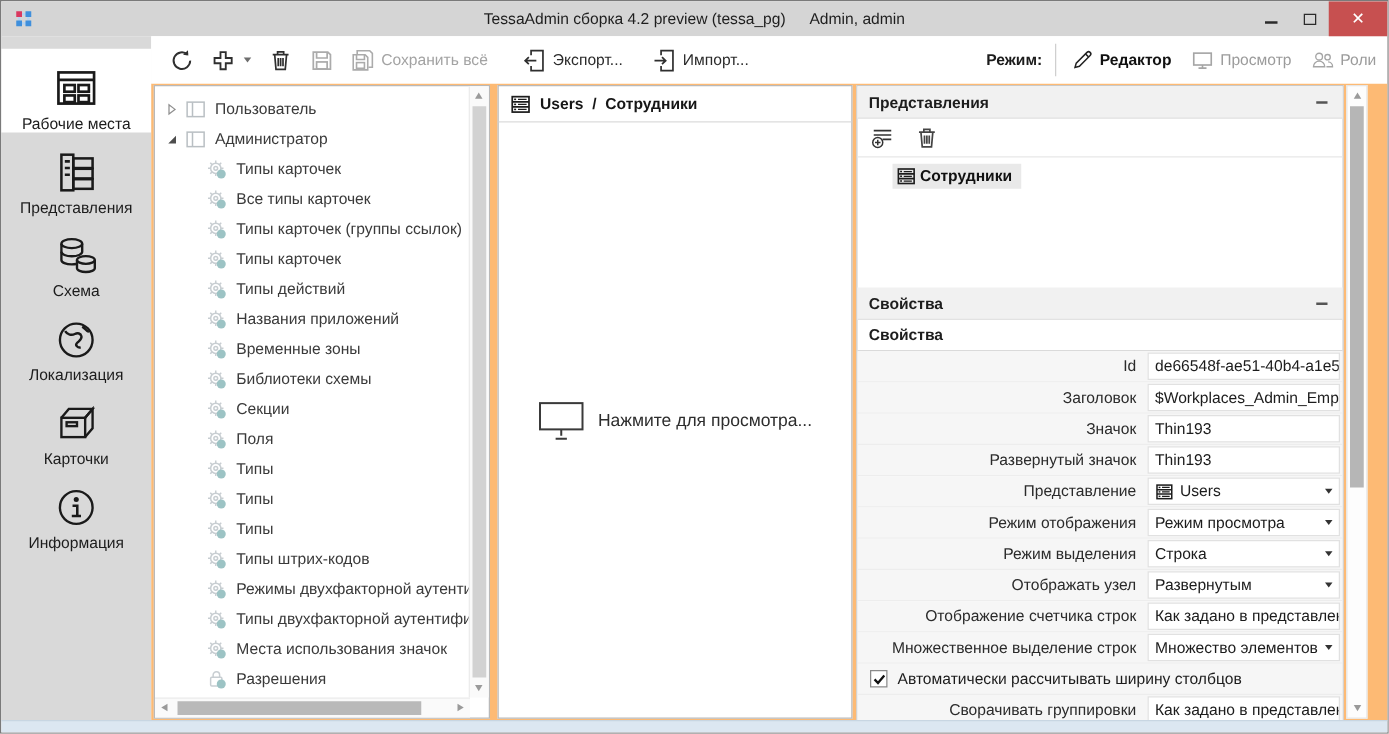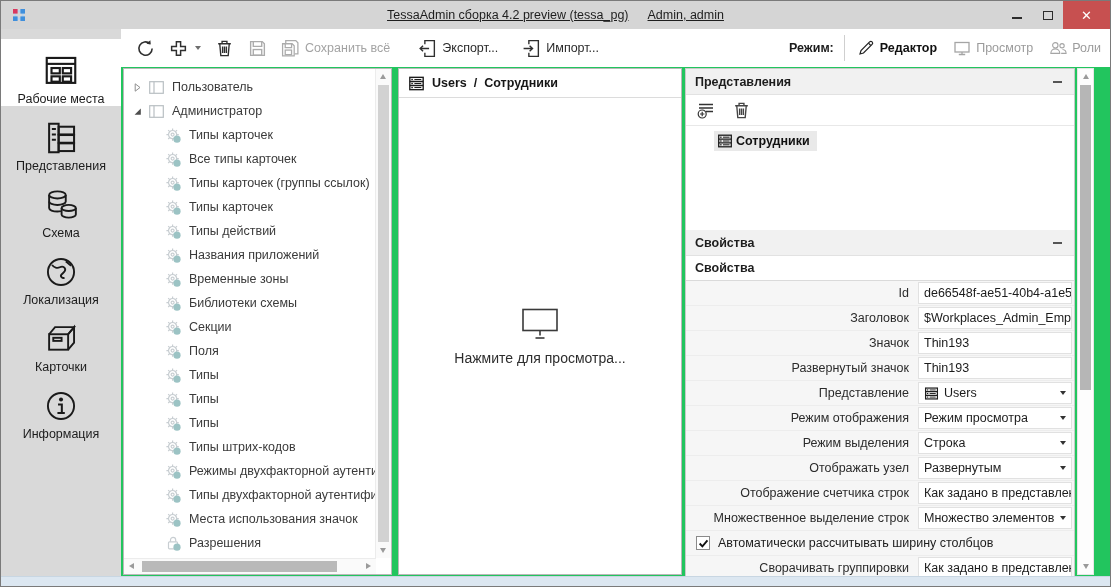--- a/index.html
+++ b/index.html
@@ -1,21 +1,21 @@
 <!DOCTYPE html>
 <html><head>
 <meta charset="utf-8">
 <style>
   html,body{margin:0;padding:0;background:#eee;}
   .window{position:relative;width:1111px;height:587px;box-sizing:border-box;border:1px solid #7a7a7a;
     background:#fff;font-family:"Liberation Sans","DejaVu Sans",sans-serif;font-size:12.5px;color:#2b2b2b;overflow:hidden;}
   
   .titlebar{position:absolute;left:0;top:0;right:0;height:28px;background:#d5d5d5;display:flex;align-items:center;}
   .logo{margin-left:10px;width:16px;height:16px;z-index:2;}
-  .tb-center{position:absolute;left:0;right:0;top:0;height:28px;display:flex;align-items:center;justify-content:center;gap:19px;color:#1e1e1e;text-decoration:underline;}
+  .tb-center{position:absolute;left:0;right:0;top:0;height:28px;display:flex;align-items:center;justify-content:center;gap:19px;color:#1e1e1e;}
   .win-controls{margin-left:auto;display:flex;z-index:2;height:28px;}
   .win-btn{width:31px;height:28px;display:flex;align-items:center;justify-content:center;cursor:default;}
   .glyph-min{width:10px;height:2px;background:#2b2b2b;margin-top:6px;}
   .glyph-max{width:10px;height:9px;border:1.5px solid #2b2b2b;box-sizing:border-box;}
   .win-close{width:47px;background:#c75050;color:#fff;font-size:13px;font-weight:bold;}
   
   .sidebar{position:absolute;left:0;top:28px;width:120px;bottom:10px;background:#d9d9d9;padding-top:10px;box-sizing:border-box;}
   .side-item{height:67px;display:flex;flex-direction:column;align-items:center;justify-content:flex-end;gap:2px;}
   .side-item.active{background:#fff;}
   .side-item svg{width:40px;height:38px;}
@@ -28,21 +28,21 @@
   .tb-btn.disabled svg{color:#ababab;}
   .chev{width:0;height:0;border-left:3.5px solid transparent;border-right:3.5px solid transparent;border-top:4px solid #6e6e6e;margin-left:2px;}
   .mode-group{margin-left:auto;display:flex;align-items:center;}
   .mode-label{font-weight:bold;margin-right:10px;color:#1b1b1b;padding-left:48px;}
   .mode-sep{width:1px;height:26px;background:#cfcfcf;margin-right:12px;}
   .mode-btn{display:flex;align-items:center;gap:5px;margin-right:16px;color:#9b9b9b;}
   .mode-btn svg{width:18px;height:18px;color:#a5a5a5;}
   .mode-btn.active{color:#111;font-weight:bold;}
   .mode-btn.active svg{color:#222;}
   
-  .content{position:absolute;left:120px;top:66px;right:0;bottom:10px;background:#22c55e;padding-left:17px;}
+  .content{position:absolute;left:120px;top:66px;right:0;bottom:10px;background:#fdba74;padding-left:17px;}
   .panel{position:absolute;top:1px;border:1px solid #b9b9b9;background:#fff;box-sizing:border-box;}
   .tree-panel{left:2px;width:269px;height:507px;}
   .mid-panel{left:277px;width:284px;height:507px;}
   .right-panel{left:564px;width:390px;height:510px;border-color:#c9c9c9;}
   
   .tree-list{position:absolute;left:0;top:0;right:15px;bottom:16px;overflow:hidden;padding-top:6px;}
   .tree-row{height:24px;display:flex;align-items:center;white-space:nowrap;color:#3a3a3a;}
   .tree-row .exp{width:11px;height:11px;margin-left:8px;flex:0 0 auto;}
   .tree-row .t-ico{width:17px;height:17px;margin:0 7px 0 5px;flex:0 0 auto;}
   .tree-row.child{padding-left:36px;}
@@ -52,21 +52,21 @@
   .hscroll .thumb{position:absolute;top:2px;bottom:2px;left:18px;width:195px;background:#b9b9b9;}
   .arr{position:absolute;width:0;height:0;}
   .arr.up{left:4px;top:5px;border-left:3.5px solid transparent;border-right:3.5px solid transparent;border-bottom:5px solid #9a9a9a;}
   .arr.down{left:4px;bottom:5px;border-left:3.5px solid transparent;border-right:3.5px solid transparent;border-top:5px solid #9a9a9a;}
   .arr.left{top:4px;left:5px;border-top:3.5px solid transparent;border-bottom:3.5px solid transparent;border-right:5px solid #9a9a9a;}
   .arr.right{top:4px;right:5px;border-top:3.5px solid transparent;border-bottom:3.5px solid transparent;border-left:5px solid #9a9a9a;}
   
   .mid-head{height:28px;display:flex;align-items:center;gap:7px;padding:0 9px;border-bottom:1px solid #dcdcdc;font-weight:bold;color:#161616;}
   .mid-head svg{width:17px;height:17px;}
   .mid-body{height:calc(100% - 29px);display:flex;align-items:center;justify-content:center;}
-  .placeholder{display:flex;align-items:center;gap:10px;font-size:14px;color:#2d2d2d;flex-direction:column;}
+  .placeholder{display:flex;align-items:center;gap:10px;font-size:14px;color:#2d2d2d;}
   .placeholder svg{width:38px;height:33px;}
   
   .sec-head{height:26px;background:#f1f1f1;display:flex;align-items:center;padding:0 9px;font-weight:bold;color:#1d1d1d;border-bottom:1px solid #e2e2e2;box-sizing:border-box;}
   .collapse-btn{margin-left:auto;width:16px;height:16px;display:flex;align-items:center;justify-content:center;}
   .dash{width:9px;height:2px;background:#555;}
   .views-toolbar{height:31px;display:flex;align-items:center;gap:16px;padding:0 11px;border-bottom:1px solid #e8e8e8;box-sizing:border-box;}
   .views-toolbar svg{width:19px;height:19px;color:#333;}
   .views-list{height:104px;padding:5px 0 0 28px;box-sizing:border-box;}
   .view-item{display:inline-flex;align-items:center;gap:3px;background:#e9e9e9;padding:2px 7px 2px 3px;font-weight:bold;color:#111;}
   .view-item svg{width:16px;height:16px;}

